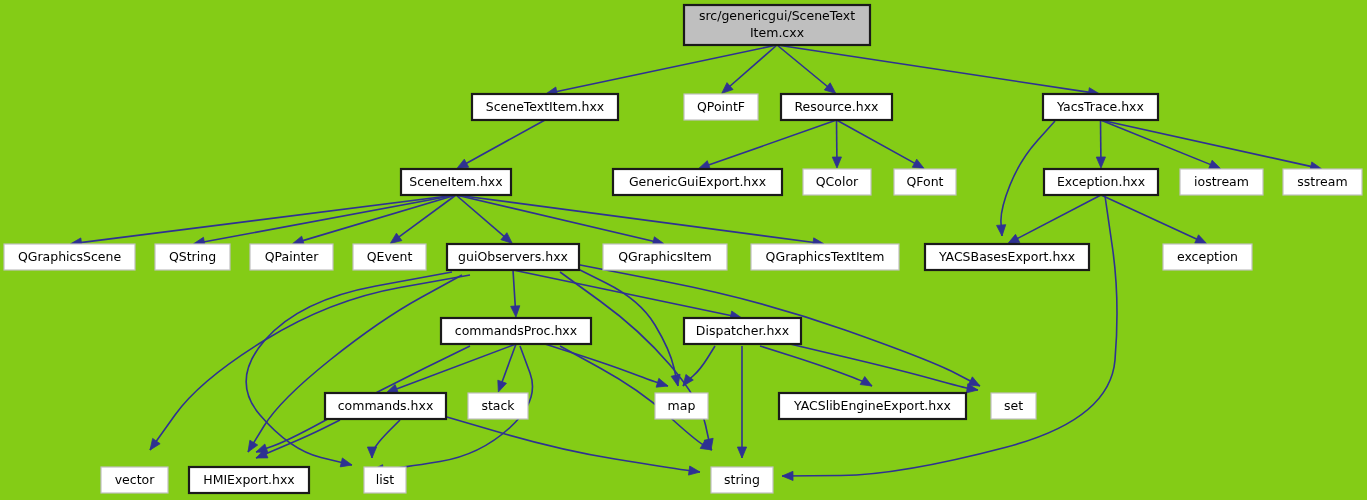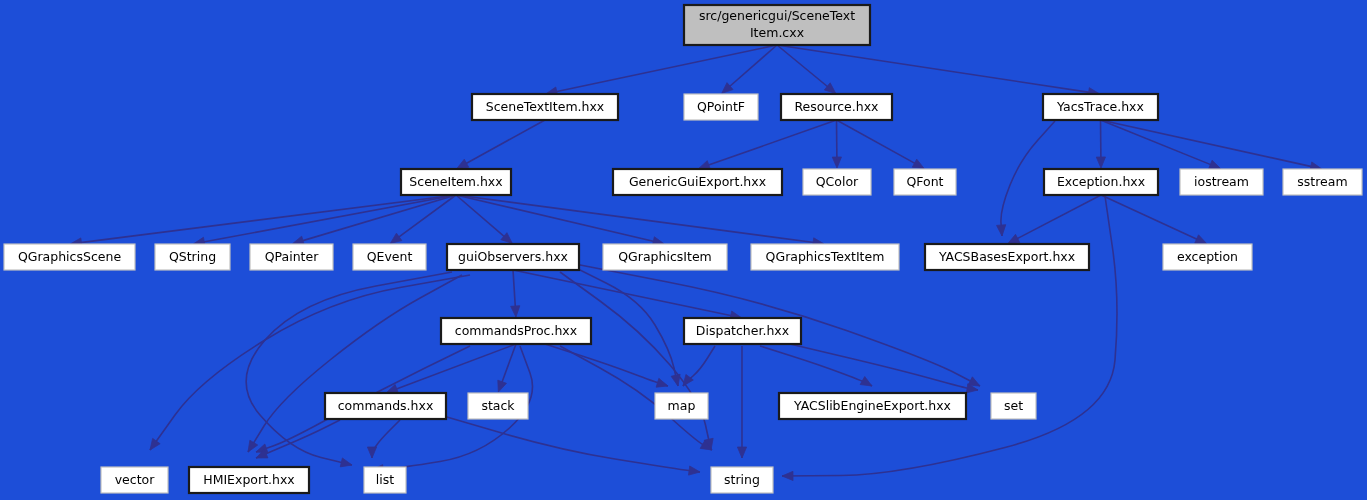--- a/index.html
+++ b/index.html
@@ -4,21 +4,21 @@
 <style>
   html, body {
     margin: 0;
     padding: 0;
     background: #ffffff;
   }
   #graph-root {
     position: relative;
     width: 1367px;
     height: 500px;
-    background: #1d4ed8;
+    background: #84cc16;
     font-family: "DejaVu Sans", sans-serif;
     overflow: hidden;
   }
   svg.graph-canvas {
     position: absolute;
     left: 0;
     top: 0;
     width: 1367px;
     height: 500px;
   }

